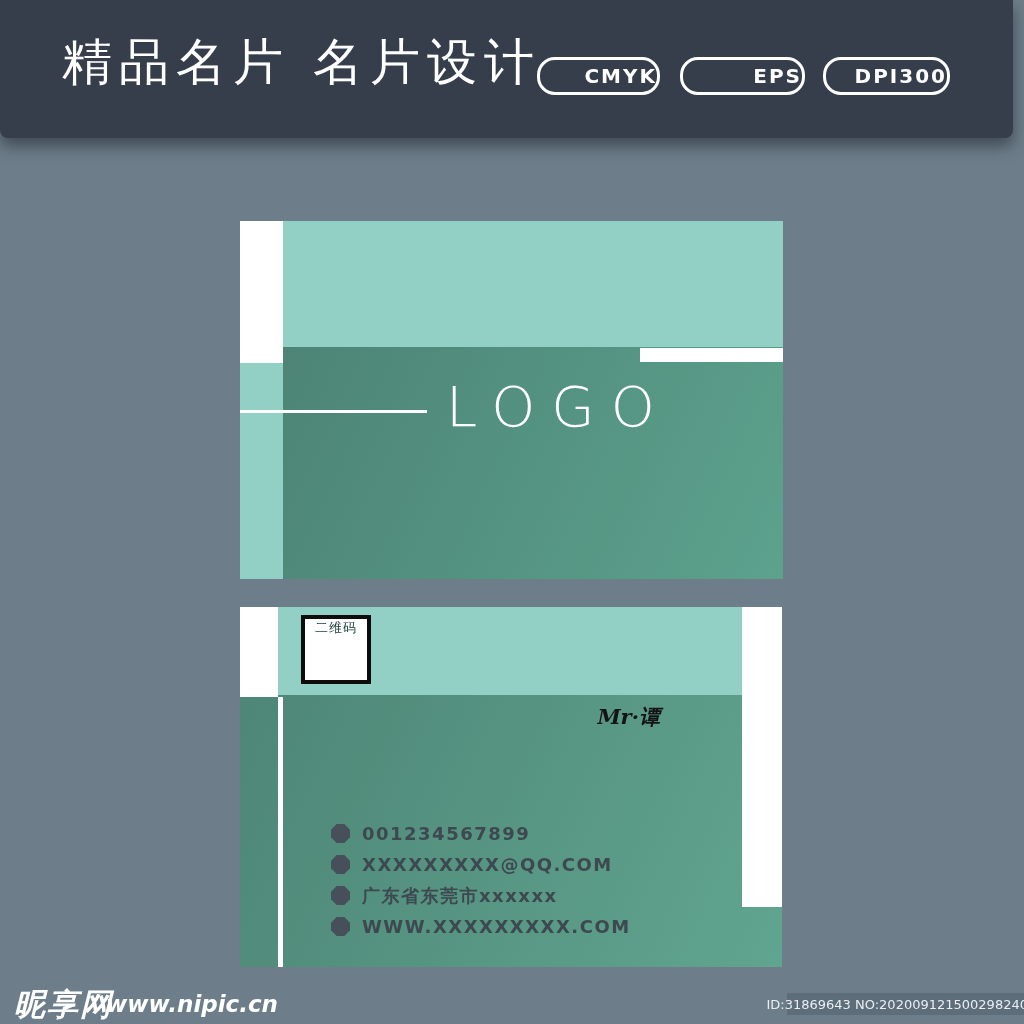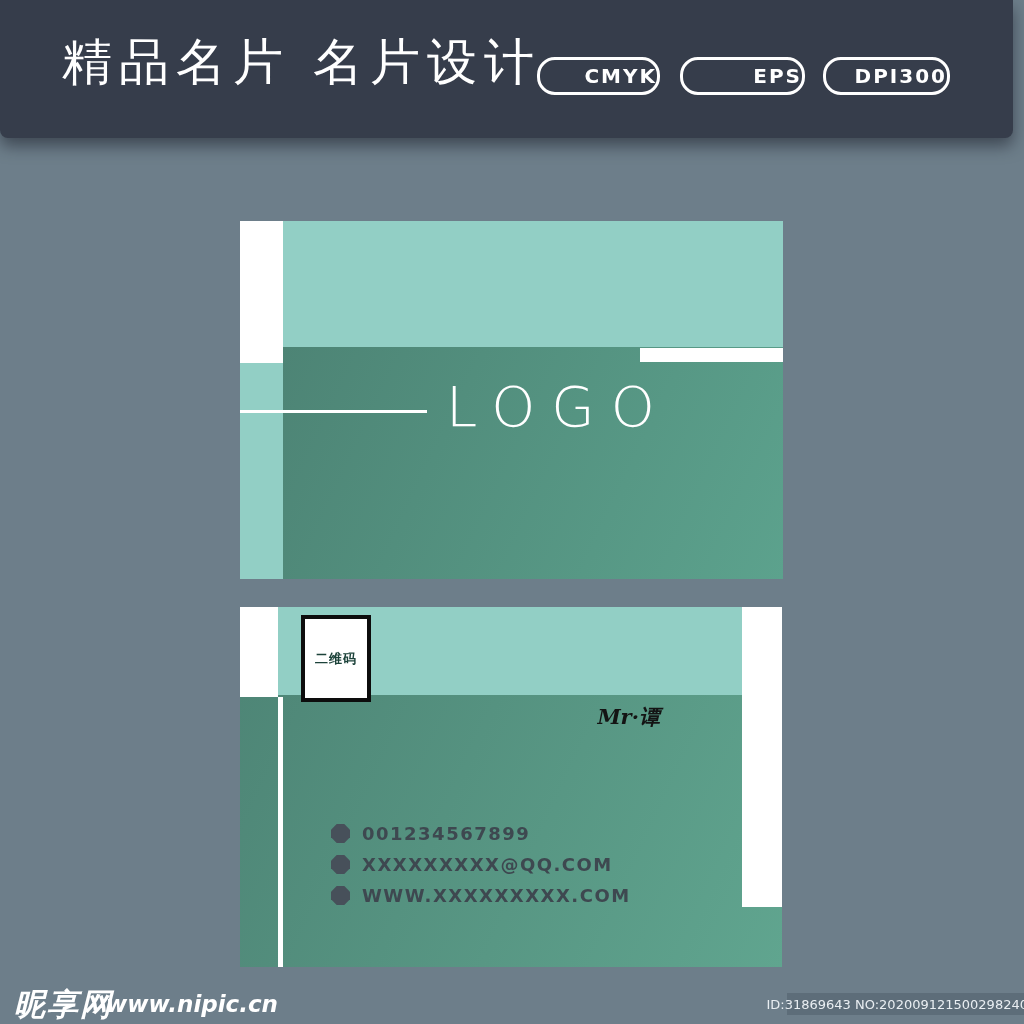--- a/index.html
+++ b/index.html
@@ -67,24 +67,24 @@
   .cb-left-strip{
     position:absolute;left:0;top:0;width:38px;height:90px;background:#ffffff;
   }
   .cb-thin-line{
     position:absolute;left:38px;top:90px;width:5px;height:270px;background:#ffffff;
   }
   .cb-right-strip{
     position:absolute;left:502px;top:0;width:40px;height:300px;background:#ffffff;
   }
   .cb-qr{
-    position:absolute;left:61px;top:8px;width:70px;height:87px;
+    position:absolute;left:61px;top:8px;width:70px;height:69px;
     background:#ffffff;border:4px solid #0d0d0d;box-sizing:border-box;
-    display:flex;align-items:center;justify-content:center;
-    color:#1c423a;font-size:13px;font-weight:bold;letter-spacing:1px;
+    display:flex;justify-content:center;
+    color:#1c423a;font-size:13px;font-weight:normal;letter-spacing:1px;
   }
   .cb-name{
     position:absolute;left:290px;top:96px;width:130px;
     color:#141414;font-size:21px;text-align:right;
     font-style:italic;font-weight:bold;
     font-family:"DejaVu Serif","Liberation Serif",serif;
     white-space:nowrap;
   }
   .cb-contacts{
     position:absolute;left:91px;top:217px;
@@ -158,20 +158,24 @@
     <div class="contact-row">
       <span class="contact-bullet"></span>
       <span class="contact-text">001234567899</span>
     </div>
     <div class="contact-row">
       <span class="contact-bullet"></span>
       <span class="contact-text">XXXXXXXXX@QQ.COM</span>
     </div>
     <div class="contact-row">
       <span class="contact-bullet"></span>
+      <span class="contact-text">广东省东莞市xxxxxx</span>
+    </div>
+    <div class="contact-row">
+      <span class="contact-bullet"></span>
       <span class="contact-text">WWW.XXXXXXXXX.COM</span>
     </div>
   </div>
 </div>
 
 <div class="footer-brand">昵享网</div>
 <div class="footer-url">www.nipic.cn</div>
 <div class="footer-id-box">
   <span>ID:31869643 NO:20200912150029824000</span>
 </div>

